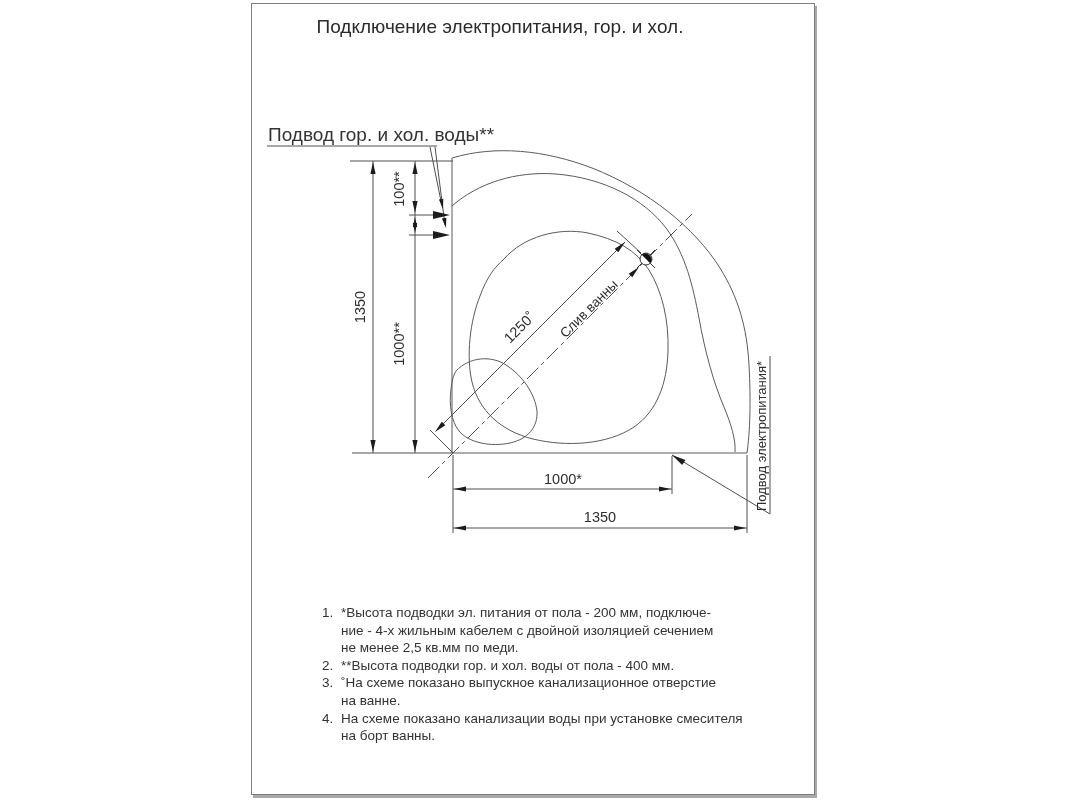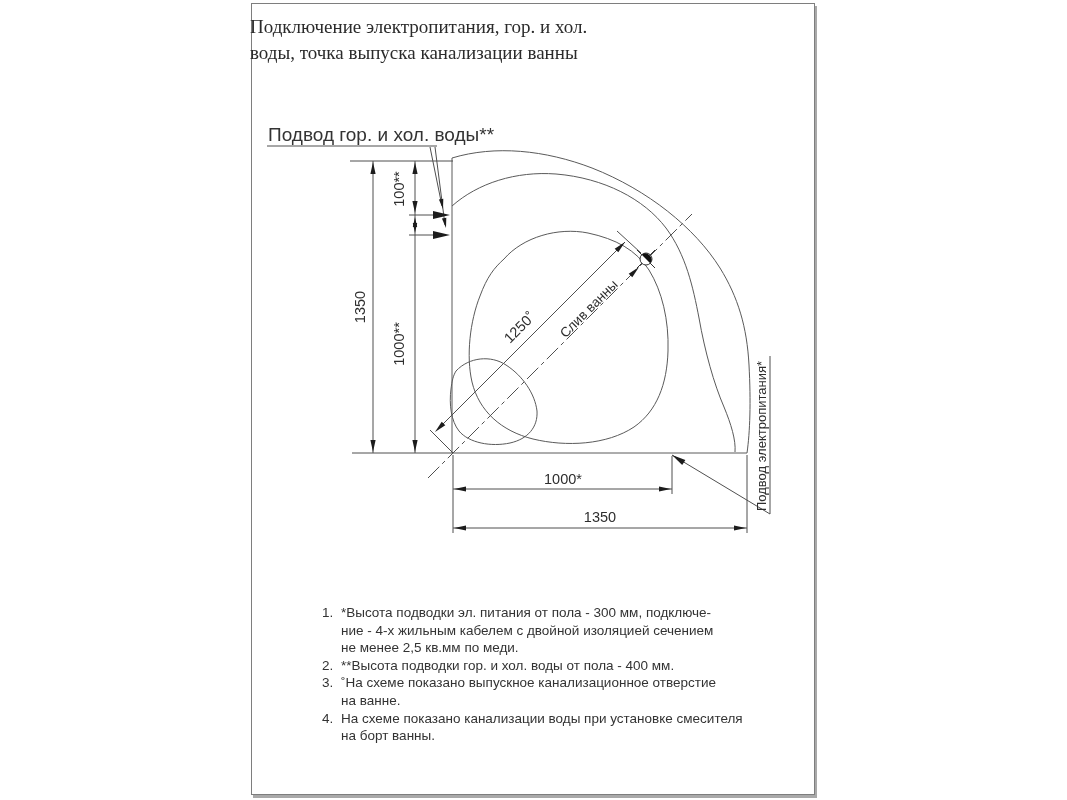--- a/index.html
+++ b/index.html
@@ -1,39 +1,38 @@
 <!DOCTYPE html>
 <html><head>
 <meta charset="utf-8">
 <style>
   html,body{margin:0;padding:0;background:#fff;}
   body{width:1067px;height:800px;overflow:hidden;font-family:"Liberation Sans",sans-serif;}
   .canvas{position:relative;width:1067px;height:800px;background:#fff;}
   .page{position:absolute;left:251px;top:3px;width:562px;height:790px;background:#fff;
         border:1px solid #7e7e7e;box-shadow:2px 3px 0 #a9a9a9;}
   .overlay{position:absolute;left:0;top:0;}
-  .title{position:absolute;left:250px;top:14px;width:500px;
-         font-size:19px;line-height:26px;color:#2b2b2b;font-family:Liberation Serif, serif;}
+  .title{position:absolute;left:250px;top:14px;width:500px;text-align:center;
+         font-size:19px;line-height:26px;color:#2b2b2b;}
   .water-label{position:absolute;left:268px;top:124px;font-size:19px;color:#333;white-space:nowrap;}
   .notes{position:absolute;left:322px;top:604px;width:470px;font-size:13.5px;line-height:17.6px;color:#333;}
   .note{display:flex;}
   .nnum{flex:none;width:19px;}
   svg text{font-family:"Liberation Sans",sans-serif;font-size:14.5px;fill:#2e2e2e;}
   svg text.lbl{font-size:13.5px;}
   svg text.lblv{font-size:13px;}
 </style>
 </head>
 <body>
 
 <div class="canvas">
   <div class="page"></div>
 
   <div class="title">
     <div>Подключение электропитания, гор. и хол.</div>
-    <div>воды, точка выпуска канализации ванны</div>
   </div>
 
   <div class="water-label">Подвод гор. и хол. воды**</div>
 
   <svg class="overlay" width="1067" height="800" viewBox="0 0 1067 800">
 
     <g stroke="#5a5a5a" fill="none" stroke-width="1">
       <path d="M452,158 C495,145 545,150 592,168 C648,190 695,228 720,268 C738,297 747,327 749,365 C751,402 750,432 747,453 L452,453 Z"></path>
       <path d="M452,206 C478,183 516,171 556,174 C604,178 644,199 666,228 C686,255 693,287 699,318 C705,352 714,384 724,407 C731,424 736,440 735,452"></path>
       <path d="M504,259 C523,237 558,227 588,233 C616,239 636,250 649,270 C662,291 669,320 668,351 C667,384 657,411 634,427 C607,445 566,447 533,439 C501,431 479,411 472,382 C466,356 470,321 480,296 C487,277 494,268 504,259 Z"></path>
@@ -100,21 +99,21 @@
     <text class="lbl" transform="translate(592,312) rotate(-45)" text-anchor="middle">Слив ванны</text>
     <text class="lblv" transform="translate(766,436) rotate(-90)" text-anchor="middle">Подвод электропитания*</text>
     <text x="563" y="484" text-anchor="middle">1000*</text>
     <text x="600" y="522" text-anchor="middle">1350</text>
   </svg>
 
   <div class="notes">
     <div class="note">
       <span class="nnum">1.</span>
       <span class="ntext">
-        <div>*Высота подводки эл. питания от пола - 300 мм, подключе-</div>
+        <div>*Высота подводки эл. питания от пола - 200 мм, подключе-</div>
         <div>ние - 4-х жильным кабелем с двойной изоляцией сечением</div>
         <div>не менее 2,5 кв.мм по меди.</div>
       </span>
     </div>
     <div class="note">
       <span class="nnum">2.</span>
       <span class="ntext">
         <div>**Высота подводки гор. и хол. воды от пола - 400 мм.</div>
       </span>
     </div>

